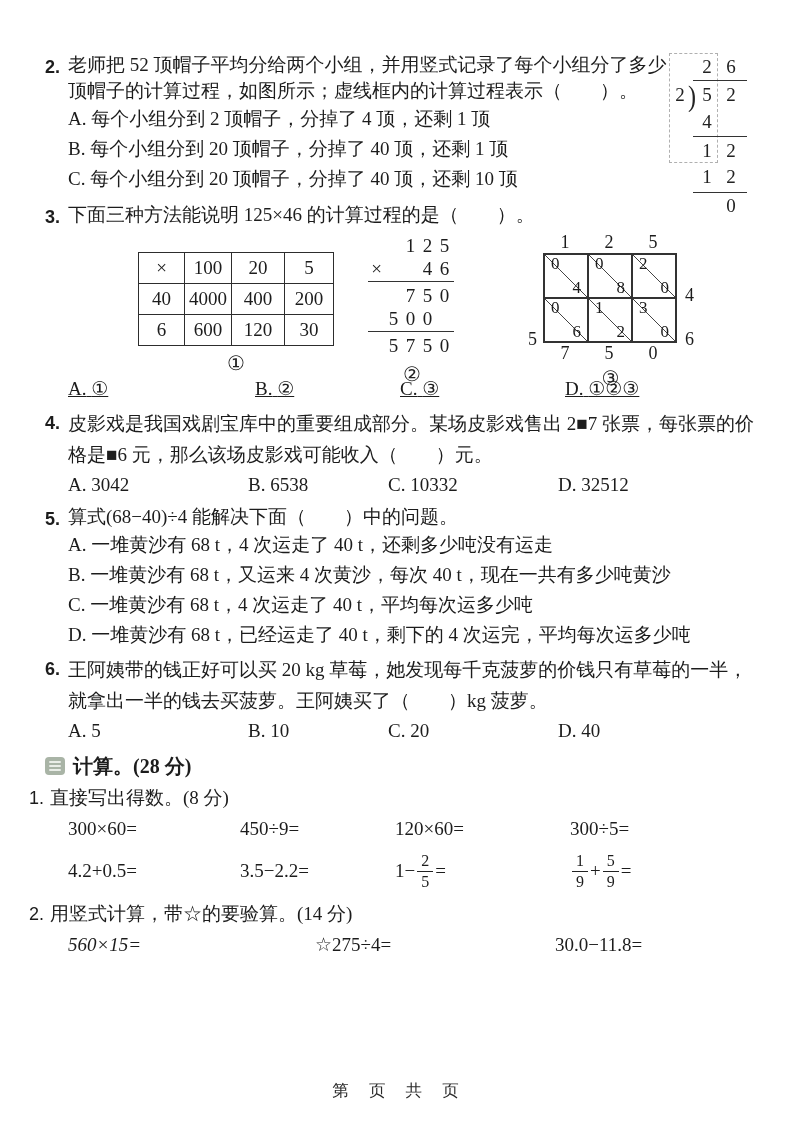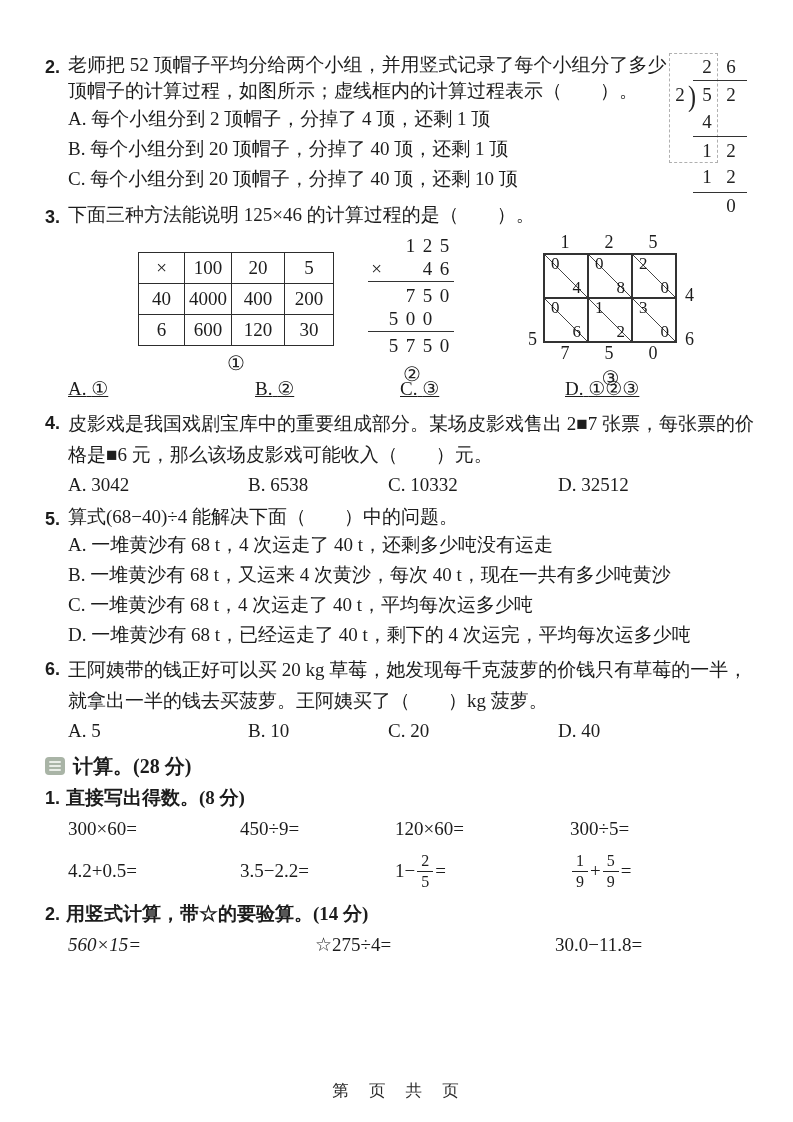--- a/index.html
+++ b/index.html
@@ -78,21 +78,21 @@
   .lat-figlabel { text-align: center; font-size: 20px; margin-top: 2px; color:#222; }
 
   
   .sec-header { padding-left: 45px; margin-top: 4px; height: 32px; display: flex; align-items: center; }
   .sec-icon {
     display: inline-flex; flex-direction: column; justify-content: center; gap: 2px;
     width: 20px; height: 18px; border-radius: 4px; background: #a9b4a6; margin-right: 8px;
   }
   .sec-icon i { display: block; height: 2px; margin: 0 4px; background: #e9ede7; border-radius: 1px; }
   .sec-title { font-weight: bold; font-size: 20px; }
-  .sub-header { padding-left: 45px; height: 32px; line-height: 32px; font-weight: bold; font-size: 19px; }
+  .sub-header { padding-left: 29px; height: 32px; line-height: 32px; font-weight: normal; font-size: 19px; }
   .sub-header .subnum { font-family: "Liberation Sans", "DejaVu Sans", sans-serif; font-size: 18px; margin-right: 6px; }
   .calc-row { display: flex; padding-left: 68px; line-height: 30px; }
   .calc-row.tall { height: 54px; align-items: center; }
   .cw1 { width: 172px; } .cw2 { width: 155px; } .cw3 { width: 175px; }
   .vw1 { width: 247px; font-style: italic; } .vw2 { width: 240px; }
 
   .frac { display: inline-block; vertical-align: middle; text-align: center; font-size: 16px; line-height: 1.12; margin: 0 2px; }
   .frac .fnum { display: block; padding: 0 4px 1px; border-bottom: 1.3px solid #222; }
   .frac .fden { display: block; padding: 1px 4px 0; }
   .fracline { display: inline-flex; align-items: center; }

